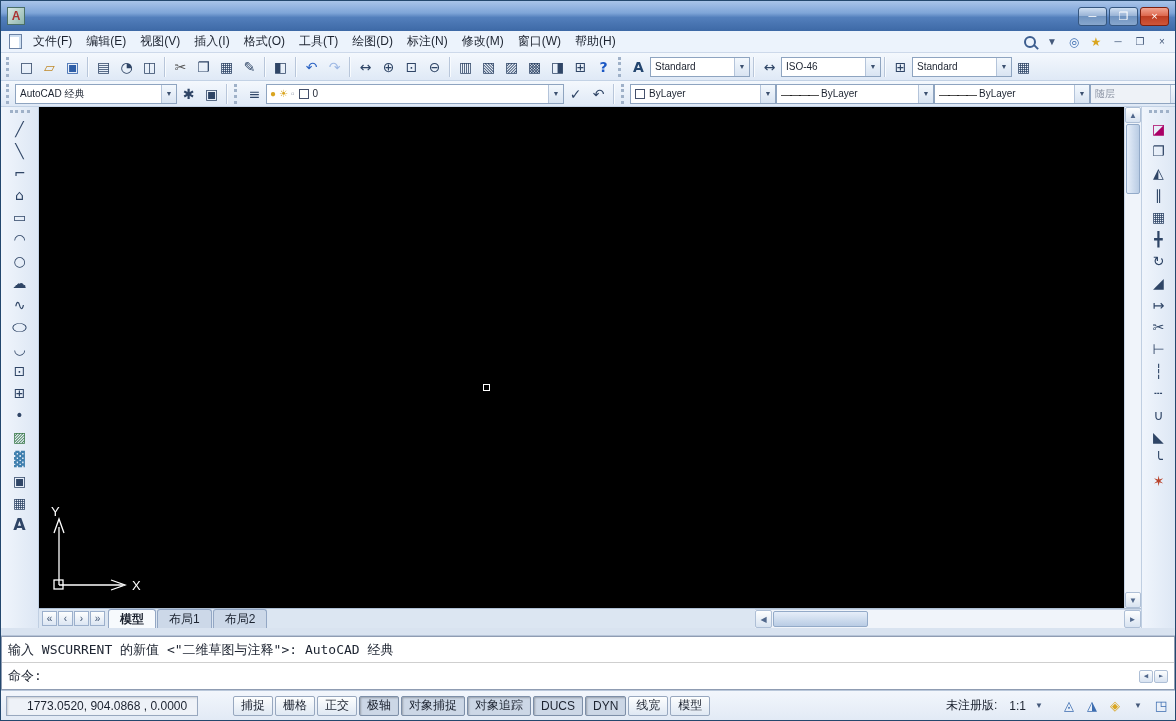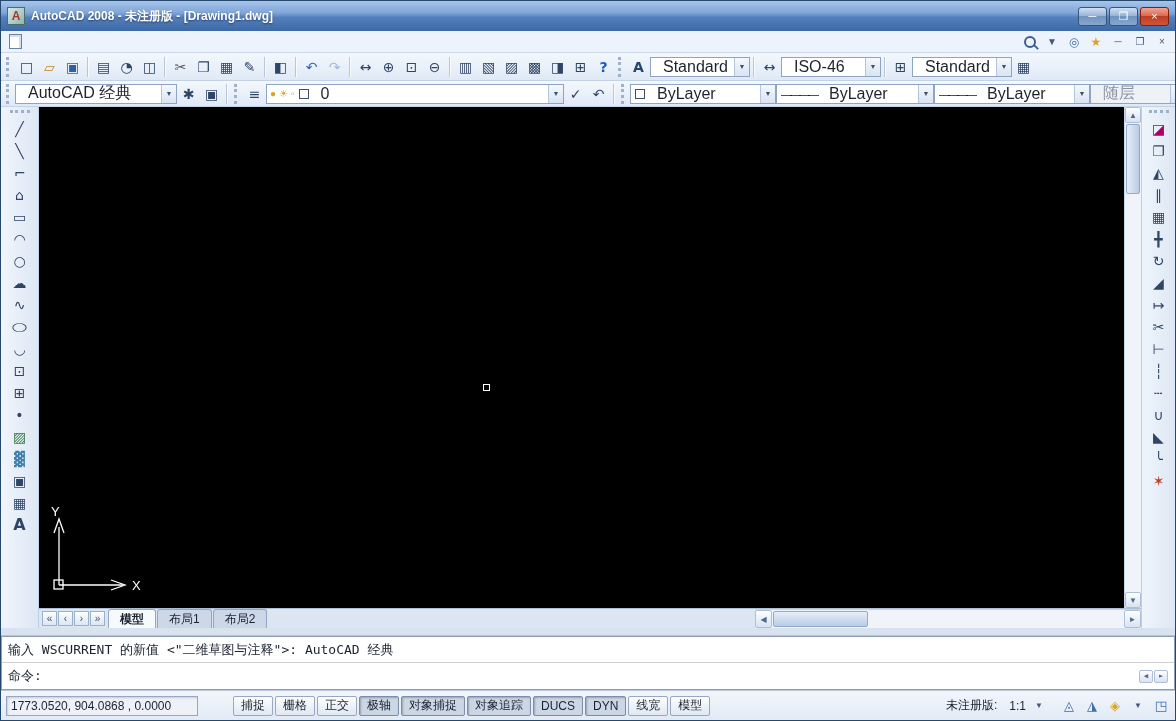--- a/index.html
+++ b/index.html
@@ -41,21 +41,21 @@
   .tb-row1 { flex:0 0 28px; }
   .tb-row2 { flex:0 0 26px;justify-content:space-between; }
   .grip { flex:0 0 5px; height:20px; border-left:3px dotted #9fb1c8; margin:0 4px 0 3px; }
   .tb-group { display:flex; align-items:center; }
   .tb-btn { flex:0 0 23px; width:23px; height:23px; display:flex; align-items:center; justify-content:center;
     border:1px solid transparent; border-radius:2px; cursor:default; }
   .tb-btn .glyph { font-size:14px; line-height:1; color:#2f4566; font-family:"DejaVu Sans",sans-serif; }
   .sep { flex:0 0 2px; height:20px; border-left:1px solid #b8c6da; border-right:1px solid #f8fbfe; margin:0 3px; }
 
   .combo { display:flex; align-items:center; height:20px; background:#fff; border:1px solid #8ea4c0; flex:0 0 auto; }
-  .combo .val { flex:1; padding:0 12px; white-space:nowrap; overflow:hidden; font-size:16px; }
+  .combo .val { flex:1; padding:0 4px; white-space:nowrap; overflow:hidden; font-size:10px; }
   .combo .arr { width:15px; height:100%; display:flex; align-items:center; justify-content:center;
     background:linear-gradient(#f3f8fd,#d9e4f2); border-left:1px solid #b4c4da; font-size:7px; color:#3c5170; }
   .combo.disabled .val { color:#8a93a3; }
   .combo.disabled { background:#eef2f7; }
   .swatch { width:10px; height:10px; background:#fff; border:1px solid #44506b; margin-left:4px; flex:0 0 auto; }
   .linesample { letter-spacing:-2px; color:#111; margin-left:4px; font-size:11px; white-space:nowrap; }
   .combo .mini { font-size:10px; margin-left:3px; flex:0 0 auto; }
   .gold { color:#d9a520; }
   .grayed { color:#9aa3b2; }
 
@@ -118,49 +118,62 @@
   .command { flex:0 0 54px; background:#fff; border:1px solid #8f9cb2; display:flex; flex-direction:column;
     font-family:"DejaVu Sans Mono","Liberation Mono",monospace; font-size:13px; }
   .cmd-history { flex:0 0 26px; display:flex; align-items:center; padding:0 6px; border-bottom:1px solid #cfcfcf; white-space:nowrap; overflow:hidden; }
   .cmd-prompt-row { flex:1; display:flex; align-items:center; padding:0 6px; }
   .cmd-mini-scroll { margin-left:auto; display:flex; gap:1px; }
   .cmd-mini-scroll .sb-btn { flex:0 0 14px; height:13px; font-size:7px; }
 
   
   .statusbar { flex:0 0 30px; display:flex; align-items:center; gap:3px; padding:0 5px;
     background:linear-gradient(#f2f6fc,#e2eaf5); border-top:1px solid #b9c7da; }
-  .coords { width:192px; height:20px; display:flex; align-items:center; padding:0 4px;
+  .coords { width:192px; height:20px; display:flex; align-items:center; padding:0 20px;
     border:1px solid #98a8bf; box-shadow:inset 1px 1px 2px rgba(0,0,0,.15); background:#eef2f8; white-space:nowrap; overflow:hidden; }
   .toggles { display:flex; gap:2px;padding-left:32px; }
   .toggle { height:20px; display:flex; align-items:center; padding:0 7px; border:1px solid #98a8bf; border-radius:2px;
     background:linear-gradient(#fdfefe,#dfe8f3); white-space:nowrap; cursor:default; }
   .toggle.pressed { background:#ccd7e6; border-color:#7d8fa8; box-shadow:inset 1px 1px 2px rgba(0,0,0,.25); }
   .sb-right { margin-left:auto; display:flex; align-items:center; gap:5px; }
   .scale-btn { height:20px; display:flex; align-items:center; gap:4px; padding:0 6px; border:1px solid transparent; }
   .sb-ic { width:18px; height:18px; display:flex; align-items:center; justify-content:center; font-size:13px; color:#3c6db0; }
   .sb-ic.gold { color:#d9a520; }
   .sb-ic.small { font-size:8px; color:#44597a; }
 </style>
 </head>
 <body>
 
 <div class="window" data-name="app-window">
 
   <div class="titlebar" data-name="title-bar">
     <span class="app-icon" data-name="app-icon">A</span>
-    <span class="title-text" data-name="window-title">AutoCAD 2008 - 未注册版 - [Drawing1.dwg]</span>
     <div class="win-controls" data-name="window-controls">
       <span class="win-btn" data-name="minimize-button">─</span>
       <span class="win-btn" data-name="maximize-button">❐</span>
       <span class="win-btn close" data-name="close-button">×</span>
     </div>
   </div>
 
   <div class="menubar" data-name="menu-bar">
     <span class="doc-icon" data-name="drawing-window-icon"></span>
+    <div class="menu-items" data-name="menu-items">
+
+    <span class="menu-item" data-name="menu-item">文件(F)</span>
+        <span class="menu-item" data-name="menu-item">编辑(E)</span>
+        <span class="menu-item" data-name="menu-item">视图(V)</span>
+        <span class="menu-item" data-name="menu-item">插入(I)</span>
+        <span class="menu-item" data-name="menu-item">格式(O)</span>
+        <span class="menu-item" data-name="menu-item">工具(T)</span>
+        <span class="menu-item" data-name="menu-item">绘图(D)</span>
+        <span class="menu-item" data-name="menu-item">标注(N)</span>
+        <span class="menu-item" data-name="menu-item">修改(M)</span>
+        <span class="menu-item" data-name="menu-item">窗口(W)</span>
+        <span class="menu-item" data-name="menu-item">帮助(H)</span>
+      </div>
     <div class="infocenter" data-name="infocenter">
       <span class="ic-btn" data-name="search-icon">
           <span class="mag" data-name="magnifier-icon"></span>
         </span>
       <span class="ic-btn mini-glyph" data-name="search-menu-chevron-icon">▼</span>
       <span class="ic-btn commctr" data-name="communication-center-icon">◎</span>
       <span class="ic-btn star" data-name="favorites-icon">★</span>
       <span class="ic-btn mini-glyph" data-name="child-minimize-icon">─</span>
       <span class="ic-btn mini-glyph" data-name="child-restore-icon">❐</span>
       <span class="ic-btn mini-glyph" data-name="child-close-icon">×</span>

